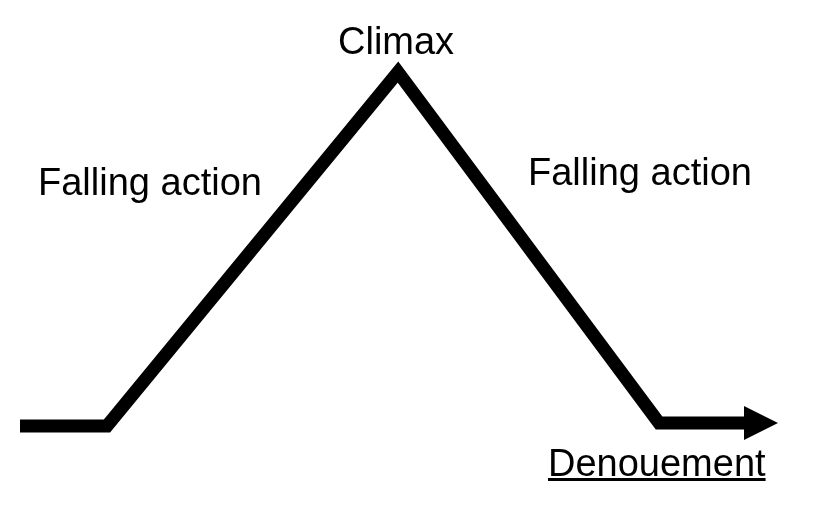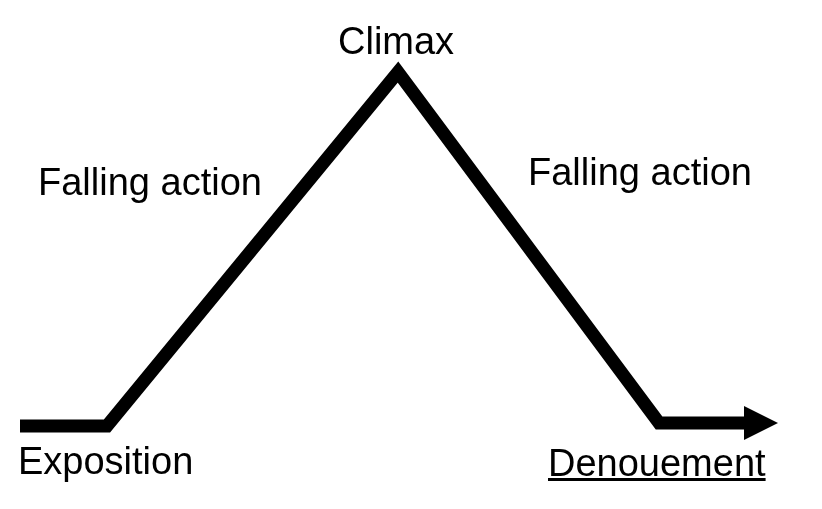--- a/index.html
+++ b/index.html
@@ -45,17 +45,16 @@
     <polyline fill="none" stroke-linejoin="miter" stroke-linecap="butt" points="20,426 107,426 398,72 659,423 752,423" stroke="#000000" stroke-width="13"></polyline>
     <polygon points="744,406 778,423 744,440" fill="#000000"></polygon>
   </svg>
 
   <div class="label label-climax">Climax</div>
 
   <div class="label label-rising">Falling action</div>
 
   <div class="label label-falling">Falling action</div>
 
-  <div class="label label-exposition">Exposition</div>
 
   <div class="label label-denouement">Denouement</div>
 
 </div>
 
 </body></html>

